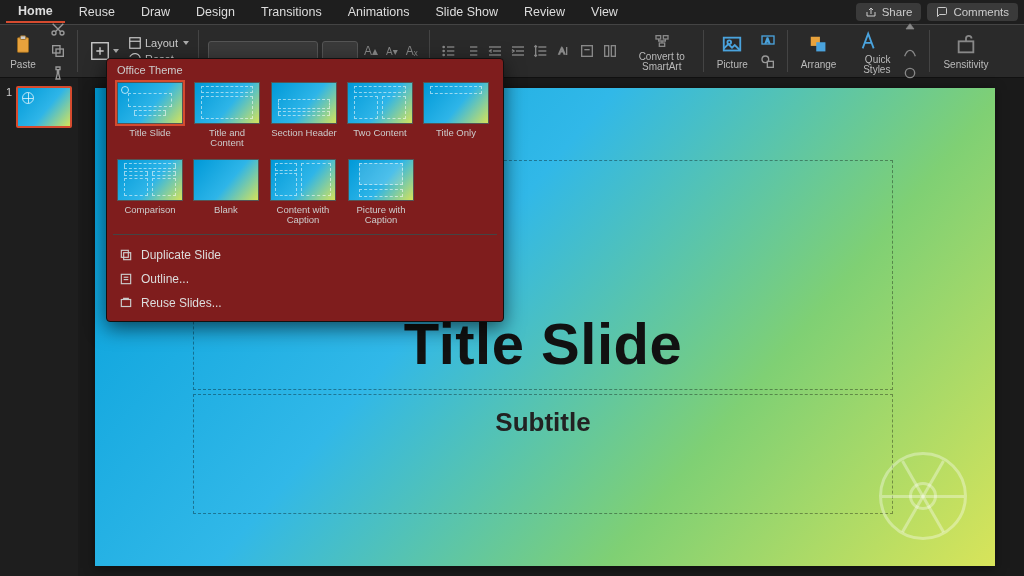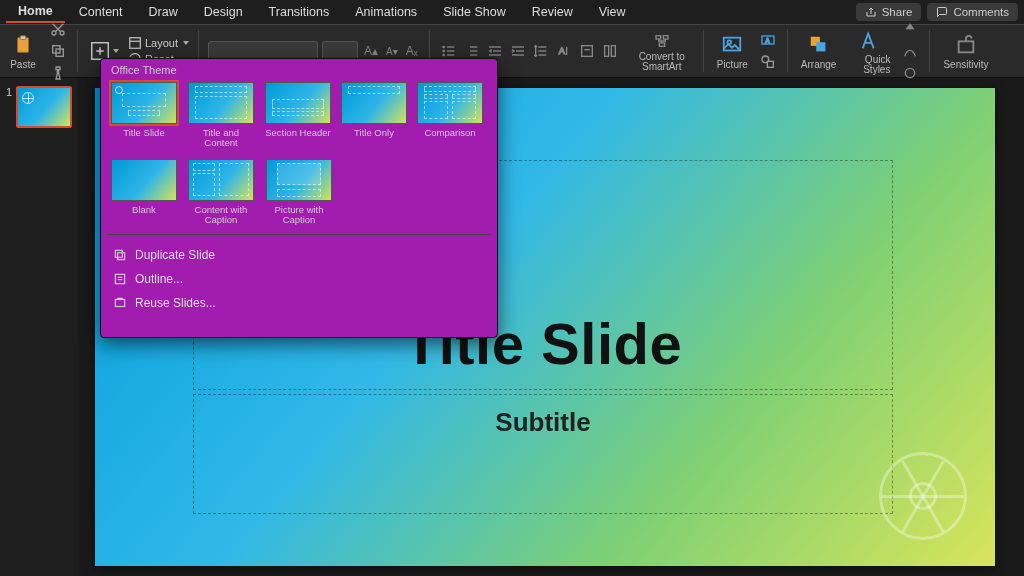--- a/index.html
+++ b/index.html
@@ -40,40 +40,40 @@
 .slide { width: 900px; height: 478px; background: linear-gradient(130deg,#009dd9 0%, #31b8e8 40%, #7fd074 70%, #d8e45a 100%); position: relative; box-shadow: 0 2px 10px rgba(0,0,0,.5); }
 .title-box { position: absolute; left: 98px; top: 72px; width: 700px; height: 230px; border: 1px dashed rgba(0,0,0,.35); display:flex; align-items:flex-end; justify-content:center; padding-bottom:12px; }
 .title-txt { font-size: 58px; font-weight: 700; color: #111; letter-spacing: 0.5px; }
 .sub-box { position: absolute; left: 98px; top: 306px; width: 700px; height: 120px; border: 1px dashed rgba(0,0,0,.35); display:flex; align-items:flex-start; justify-content:center; padding-top:12px; }
 .sub-txt { font-size: 26px; font-weight: 600; color: #222; }
 .orb { position:absolute; right:28px; bottom:26px; width:88px; height:88px; border:3px solid rgba(255,255,255,.35); border-radius:50%; display:flex; align-items:center; justify-content:center; }
 .orb-inner { width:28px; height:28px; border:3px solid rgba(255,255,255,.35); border-radius:50%; position:absolute; }
 .spoke { position:absolute; width:100%; height:3px; background:rgba(255,255,255,.35); }
 
 
-.gallery { position: absolute; left: 100px; top: 58px; width: 398px; background: #a21caf; border: 1px solid #111; border-radius: 4px; box-shadow: 0 6px 20px rgba(0,0,0,.6); z-index: 50; padding-bottom: 22px; }
+.gallery { position: absolute; left: 106px; top: 58px; width: 398px; background: #7f1d1d; border: 1px solid #111; border-radius: 4px; box-shadow: 0 6px 20px rgba(0,0,0,.6); z-index: 50; padding-bottom: 6px; }
 .gal-head { font-size: 11px; color: #ccc; padding: 5px 10px 6px; }
 .gal-grid { display: flex; flex-wrap: wrap; gap: 10px 10px; padding: 0 10px; }
 .gal-item { display:flex; flex-direction:column; align-items:center; gap:4px; cursor:pointer; }
 .gal-thumb { width: 66px; height: 42px; background: linear-gradient(130deg,#0099d8 0%,#2eb5e8 55%,#d4e35a 100%); border:1px solid #555; position:relative; }
 .gal-thumb.sel { outline:2px solid #d64b2f; }
 .gal-label { font-size: 9.5px; color: #ccc; text-align:center; max-width:68px; line-height:1.1; }
 .gal-sep { height:1px; background:#444; margin:8px 6px; }
 .gal-menu { font-size: 12px; color: #ddd; padding: 5px 12px; display:flex; gap:8px; cursor:pointer; }
 .ph { position:absolute; border:1px dashed rgba(255,255,255,.55); }
 .mini-orb{position:absolute;left:3px;top:3px;width:8px;height:8px;border:1px solid rgba(255,255,255,.7);border-radius:50%;}
 
 .chev{display:inline-block;width:0;height:0;border-left:3px solid transparent;border-right:3px solid transparent;border-top:4px solid #aaa;margin-left:2px;}
 </style>
 </head>
 <body>
 
 <div class="tabs">
   <div class="tab active">Home</div>
-  <div class="tab">Content</div>
+  <div class="tab">Reuse</div>
   <div class="tab">Draw</div>
   <div class="tab">Design</div>
   <div class="tab">Transitions</div>
   <div class="tab">Animations</div>
   <div class="tab">Slide Show</div>
   <div class="tab">Review</div>
   <div class="tab">View</div>
   <div class="tabs-right">
     <div class="share-btn">
       <svg width="12" height="12" viewBox="0 0 24 24" fill="none" stroke="#ccc" stroke-width="2">
@@ -352,20 +352,28 @@
     </div>
     <div class="gal-item">
       <div class="gal-thumb">
           <div class="ph" style="left:6px;top:16px;right:6px;height:10px"></div>
           <div class="ph" style="left:6px;top:28px;right:6px;height:5px"></div>
         </div>
       <div class="gal-label">Section Header</div>
     </div>
     <div class="gal-item">
       <div class="gal-thumb">
+          <div class="ph" style="left:6px;top:3px;right:6px;height:7px"></div>
+          <div class="ph" style="left:6px;top:13px;width:24px;bottom:4px"></div>
+          <div class="ph" style="right:6px;top:13px;width:24px;bottom:4px"></div>
+        </div>
+      <div class="gal-label">Two Content</div>
+    </div>
+    <div class="gal-item">
+      <div class="gal-thumb">
           <div class="ph" style="left:6px;top:3px;right:6px;height:8px"></div>
         </div>
       <div class="gal-label">Title Only</div>
     </div>
     <div class="gal-item">
       <div class="gal-thumb">
           <div class="ph" style="left:6px;top:3px;right:6px;height:6px"></div>
           <div class="ph" style="left:6px;top:11px;width:24px;height:5px"></div>
           <div class="ph" style="right:6px;top:11px;width:24px;height:5px"></div>
           <div class="ph" style="left:6px;top:18px;width:24px;bottom:4px"></div>

